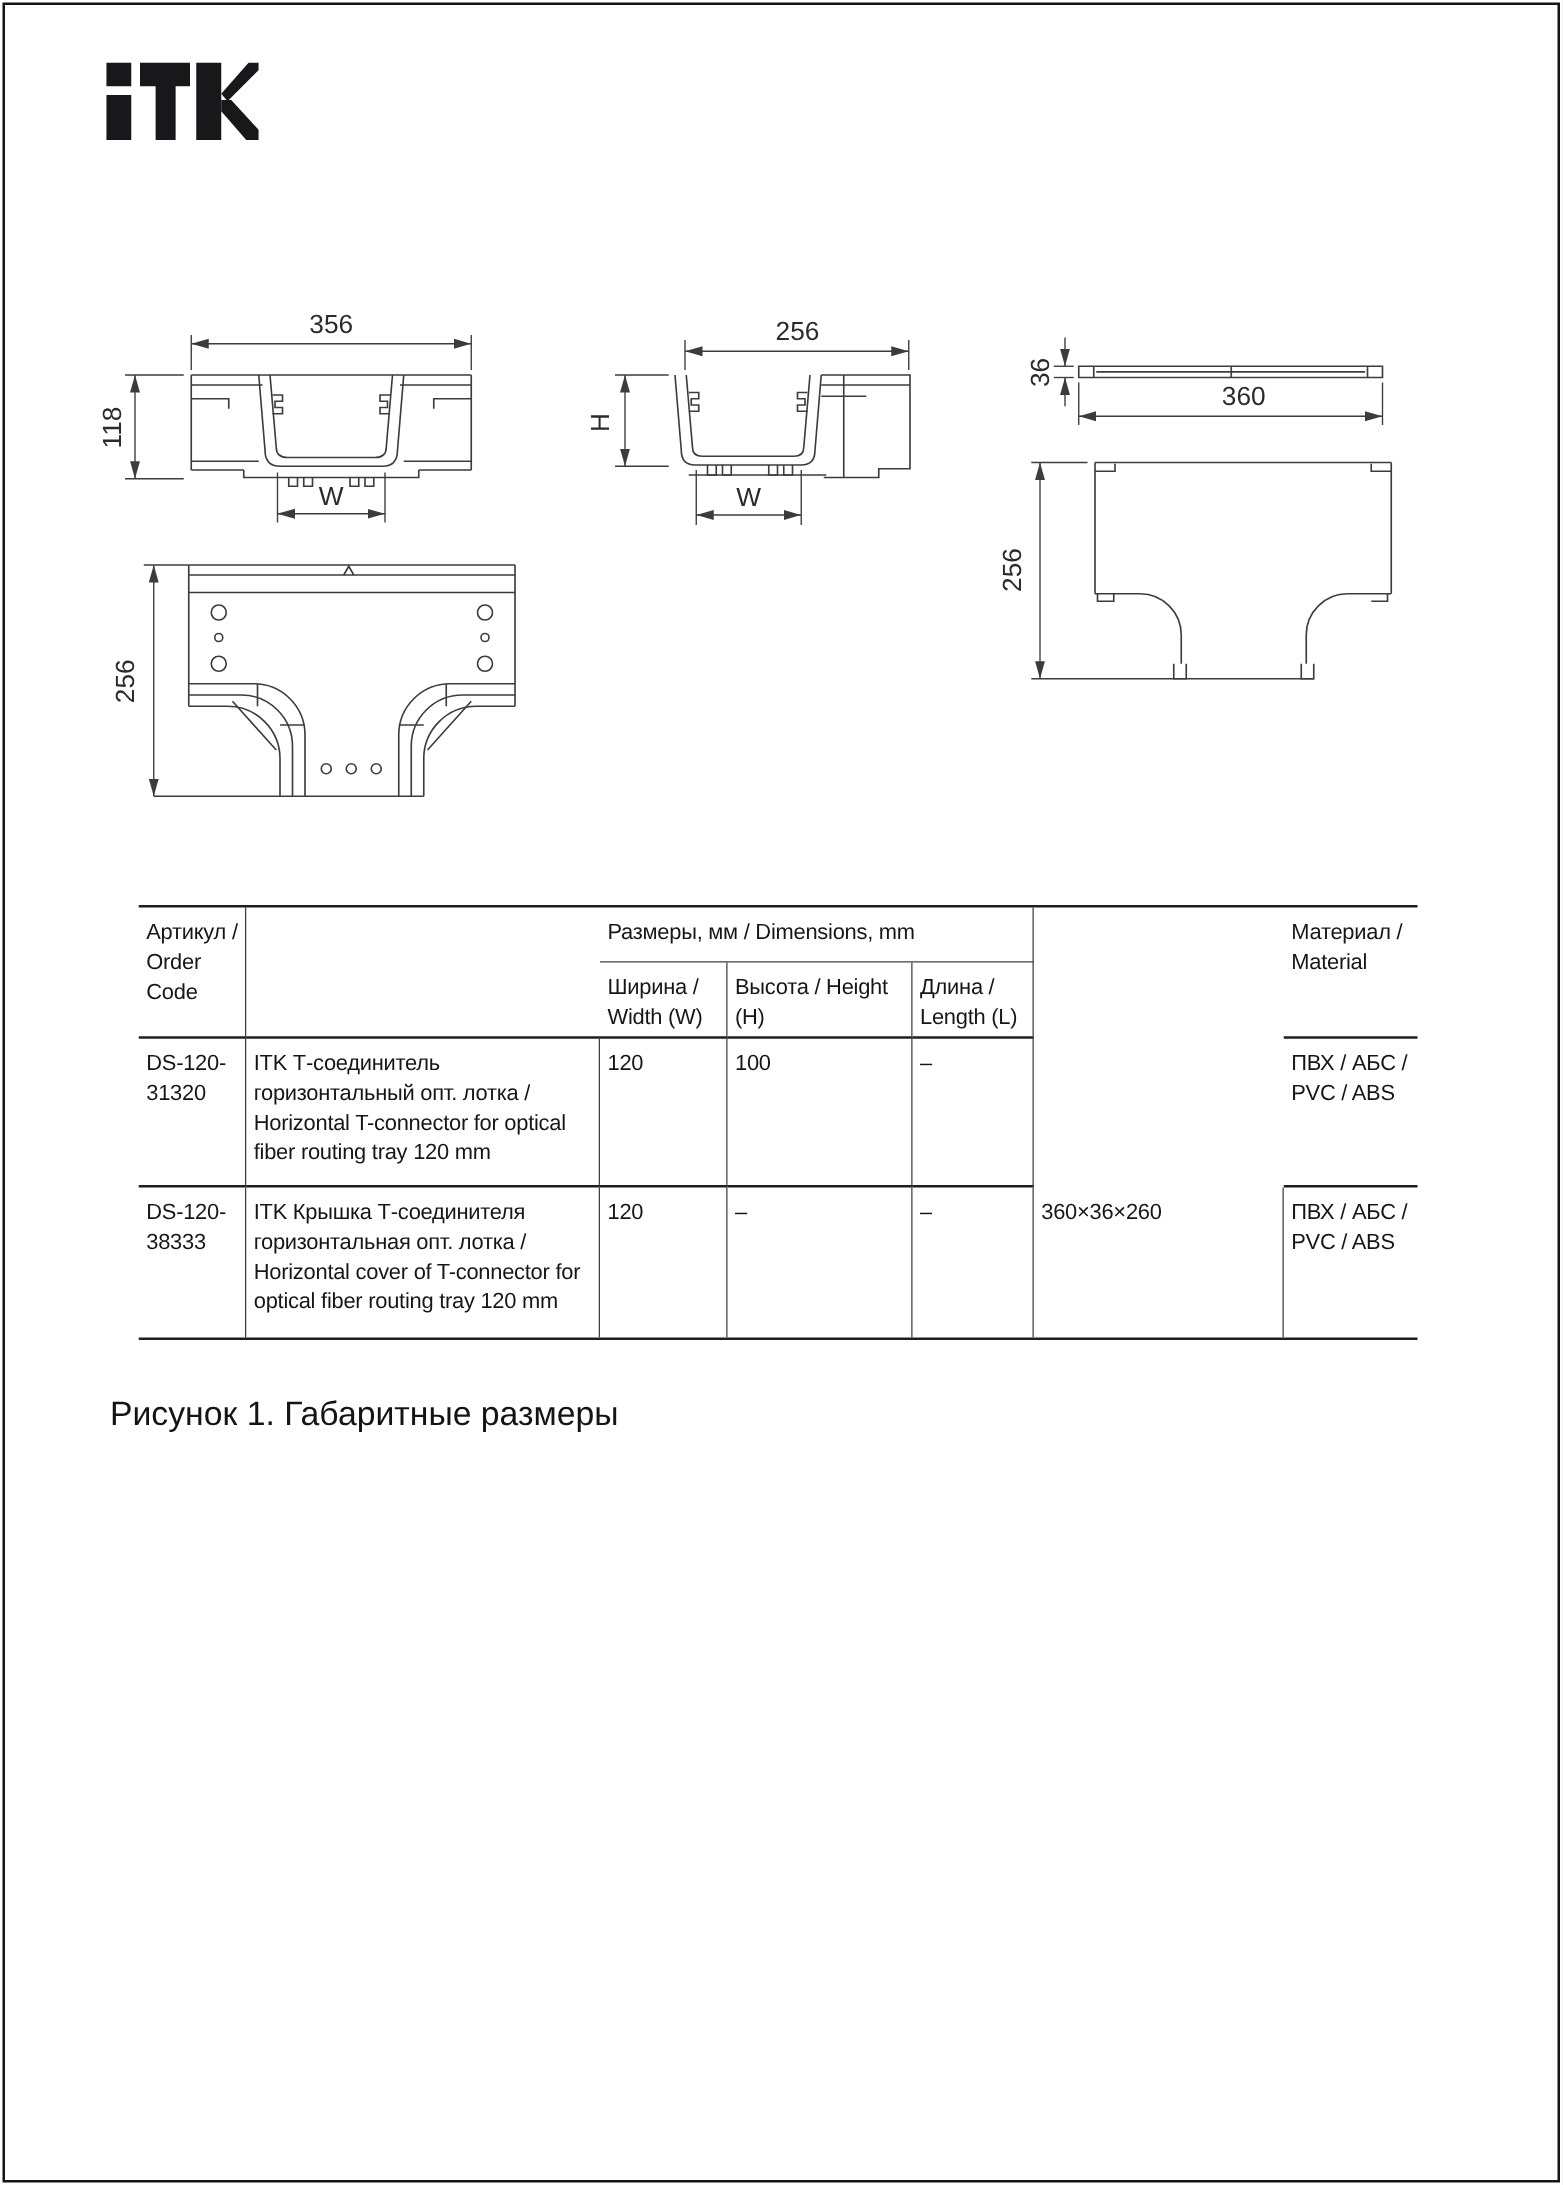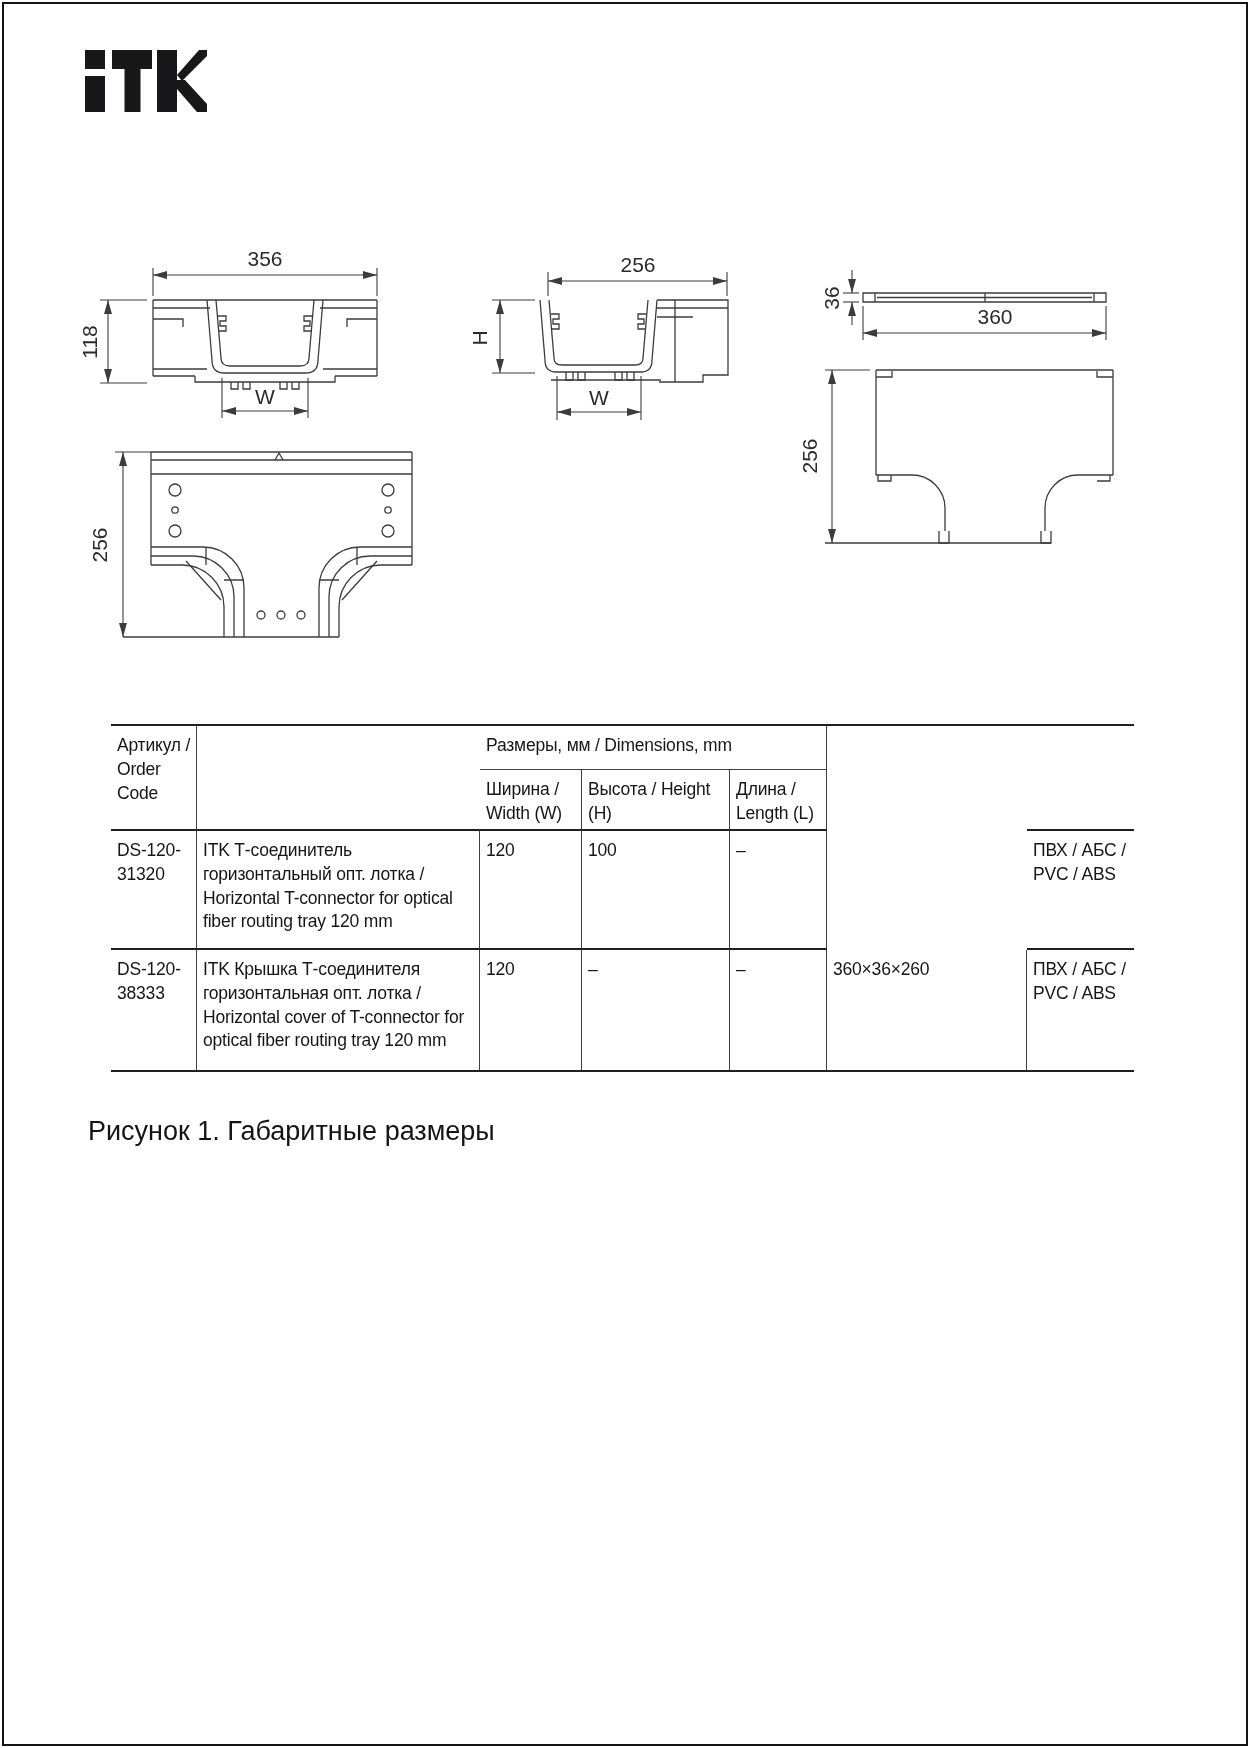--- a/index.html
+++ b/index.html
@@ -172,20 +172,21 @@
       <text transform="translate(22 115) rotate(-90)" text-anchor="middle">256</text>
     </svg>
   </div>
 
   <div class="spec-table">
     <div class="cell vline c-order">Артикул / Order Code</div>
     <div class="cell vline hd-split c-dims">Размеры, мм / Dimensions, mm</div>
     <div class="cell vline c-w">Ширина / Width (W)</div>
     <div class="cell vline c-h">Высота / Height (H)</div>
     <div class="cell vline c-l">Длина / Length (L)</div>
+    <div class="cell c-mat">Материал / Material</div>
 
     <div class="cell vline hrule r1" style="grid-column:1">DS-120-31320</div>
     <div class="cell vline hrule r1" style="grid-column:2">ITK Т-соединитель горизонтальный опт. лотка / Horizontal T-connector for optical fiber routing tray 120 mm</div>
     <div class="cell vline hrule r1" style="grid-column:3">120</div>
     <div class="cell vline hrule r1" style="grid-column:4">100</div>
     <div class="cell vline hrule r1" style="grid-column:5">–</div>
     <div class="cell hrule r1" style="grid-column:7">ПВХ / АБС / PVC / ABS</div>
 
     <div class="cell vline r2" style="grid-column:1">DS-120-38333</div>
     <div class="cell vline r2" style="grid-column:2">ITK Крышка Т-соединителя горизонтальная опт. лотка / Horizontal cover of T-connector for optical fiber routing tray 120 mm</div>

